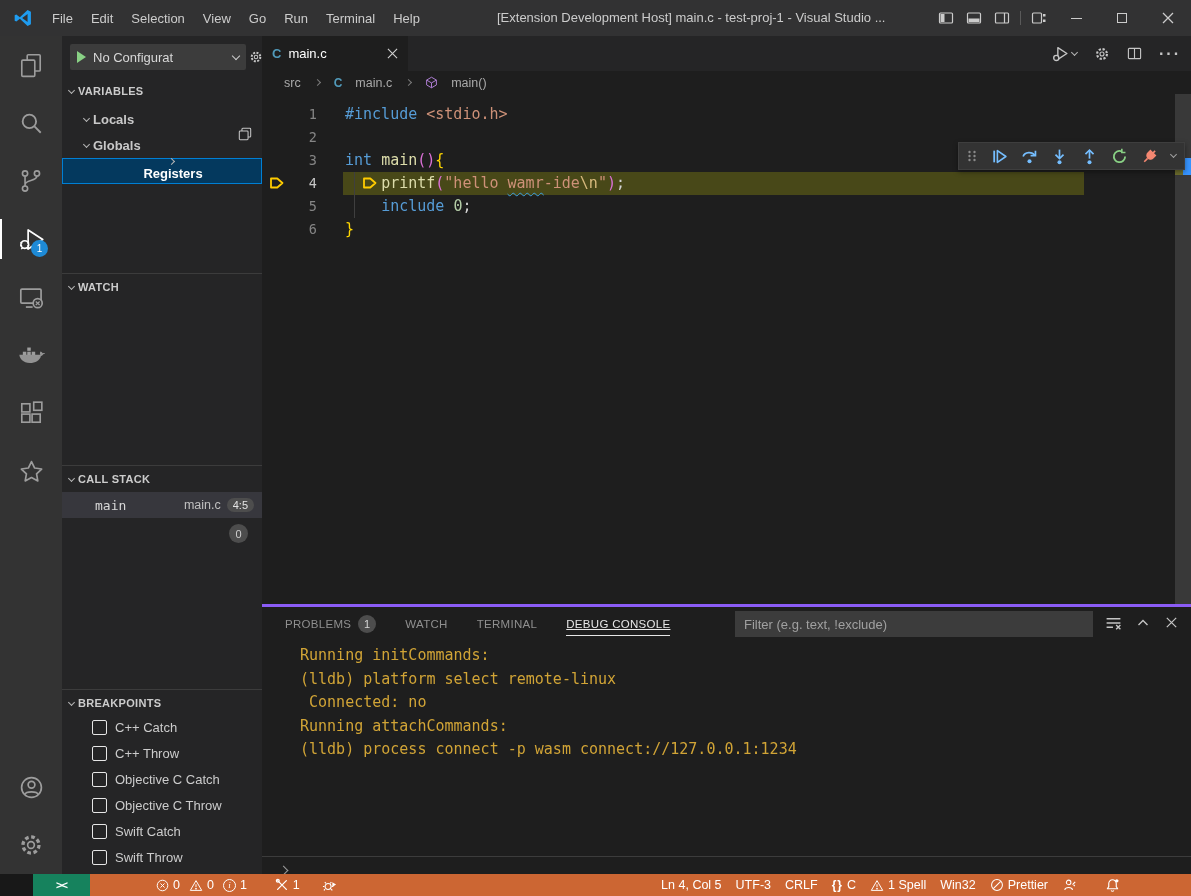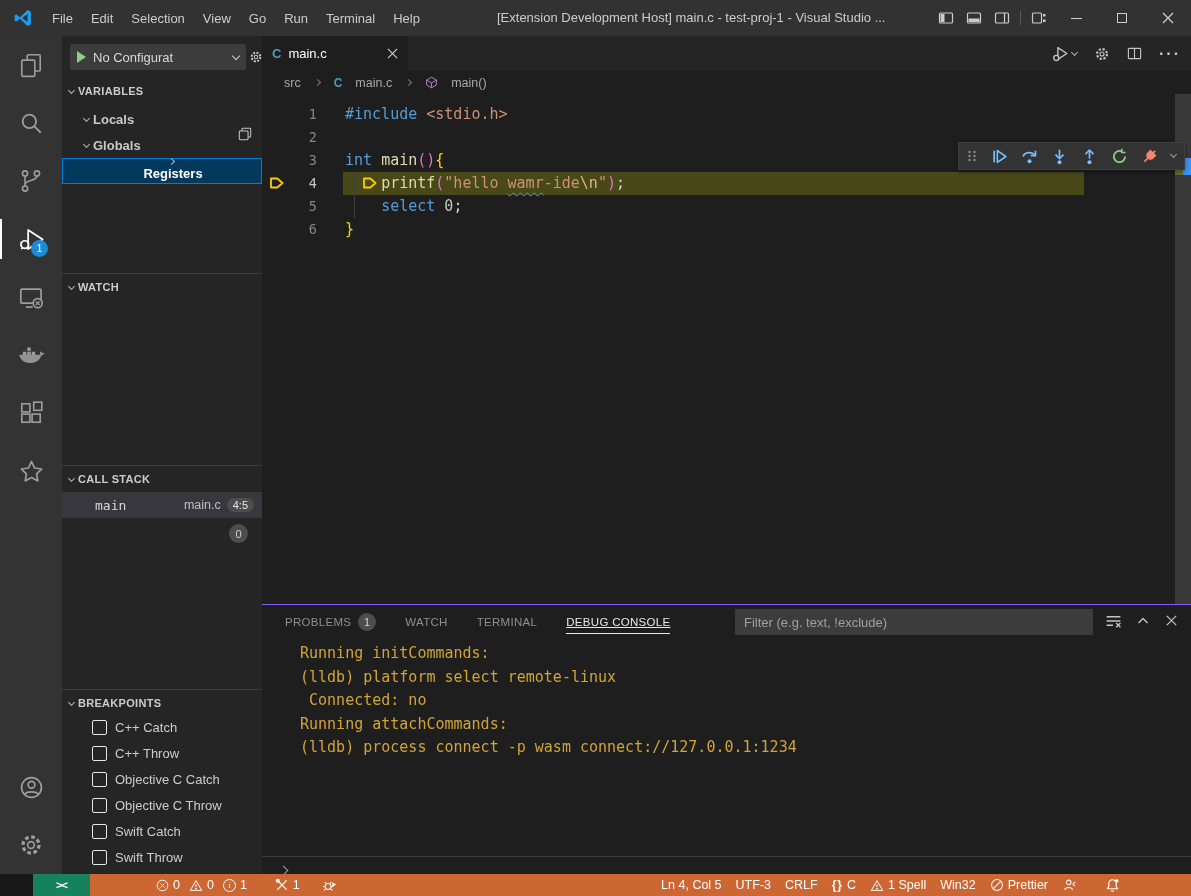--- a/index.html
+++ b/index.html
@@ -87,21 +87,21 @@
   .indent-guide { position:absolute; left:92px; top:78px; width:1px; height:46px; background:#3f3f3f; }
   .ip-arrow { position:absolute; z-index:3; }
   .scroll-strip { position:absolute; right:0; top:0; bottom:0; width:16px; background:rgba(121,121,121,0.30); }
   .ruler-olive { position:absolute; right:8px; top:64px; width:8px; height:17px; background:#6f6f2e; }
   .ruler-blue  { position:absolute; right:0;  top:64px; width:8px; height:17px; background:#3794ff; }
   .debug-toolbar { position:absolute; top:48px; left:696px; width:227px; height:28px; background:#333333;
                    border:1px solid #3e3e3e; box-shadow:0 2px 5px rgba(0,0,0,.4); display:flex; align-items:center;
                    gap:13px; padding:0 7px; z-index:10; }
 
   
-  .panel { height:280px; flex:none; position:relative; border-top:1px solid #8b5cf6; background:#1e1e1e; }
+  .panel { height:280px; flex:none; position:relative; border-top:3px solid #8b5cf6; background:#1e1e1e; }
   .panel-tabs { height:34px; display:flex; align-items:center; padding-left:23px; gap:29px; }
   .panel-tab { color:#8f8f8f; font-size:11.5px; letter-spacing:.3px; height:34px; display:flex; align-items:center; gap:7px; position:relative; }
   .panel-tab.active { color:#e7e7e7;text-decoration:underline; }
   .panel-tab.active::after { content:""; position:absolute; left:0; right:0; bottom:5px; height:1.5px; background:#e7e7e7; }
   .ptab-badge { width:18px; height:18px; border-radius:50%; background:#4d4d4d; color:#d7d7d7; font-size:11px;
                 display:flex; align-items:center; justify-content:center; }
   .filter-input { position:absolute; left:473px; top:4px; width:358px; height:26px; background:#3c3c3c; border:none;
                   color:#cccccc; font-size:13px; padding:0 9px; outline:none; font-family:"Liberation Sans",sans-serif; }
   .filter-input::placeholder { color:#a0a0a0; }
   .panel-actions { position:absolute; right:12px; top:8px; display:flex; gap:13px; color:#c5c5c5; }
@@ -431,21 +431,21 @@
                 <span class="arrow-slot"></span>
                 <span class="num">4</span>
               </div>
               <pre class="content"><span class="tk tk-pl">    </span><span class="tk tk-fn">printf</span><span class="tk tk-par">(</span><span class="tk tk-str">"hello </span><span class="tk tk-str tk-sq">wamr</span><span class="tk tk-str">-ide</span><span class="tk tk-esc">\n</span><span class="tk tk-str">"</span><span class="tk tk-par">)</span><span class="tk tk-pl">;</span></pre>
             </div>
             <div class="code-line">
               <div class="gutter">
                 <span class="arrow-slot"></span>
                 <span class="num">5</span>
               </div>
-              <pre class="content"><span class="tk tk-pl">    </span><span class="tk tk-kw">select</span><span class="tk tk-pl"> </span><span class="tk tk-num">0</span><span class="tk tk-pl">;</span></pre>
+              <pre class="content"><span class="tk tk-pl">    </span><span class="tk tk-kw">include</span><span class="tk tk-pl"> </span><span class="tk tk-num">0</span><span class="tk tk-pl">;</span></pre>
             </div>
             <div class="code-line">
               <div class="gutter">
                 <span class="arrow-slot"></span>
                 <span class="num">6</span>
               </div>
               <pre class="content"><span class="tk tk-br">}</span></pre>
             </div>
           </div>
 

